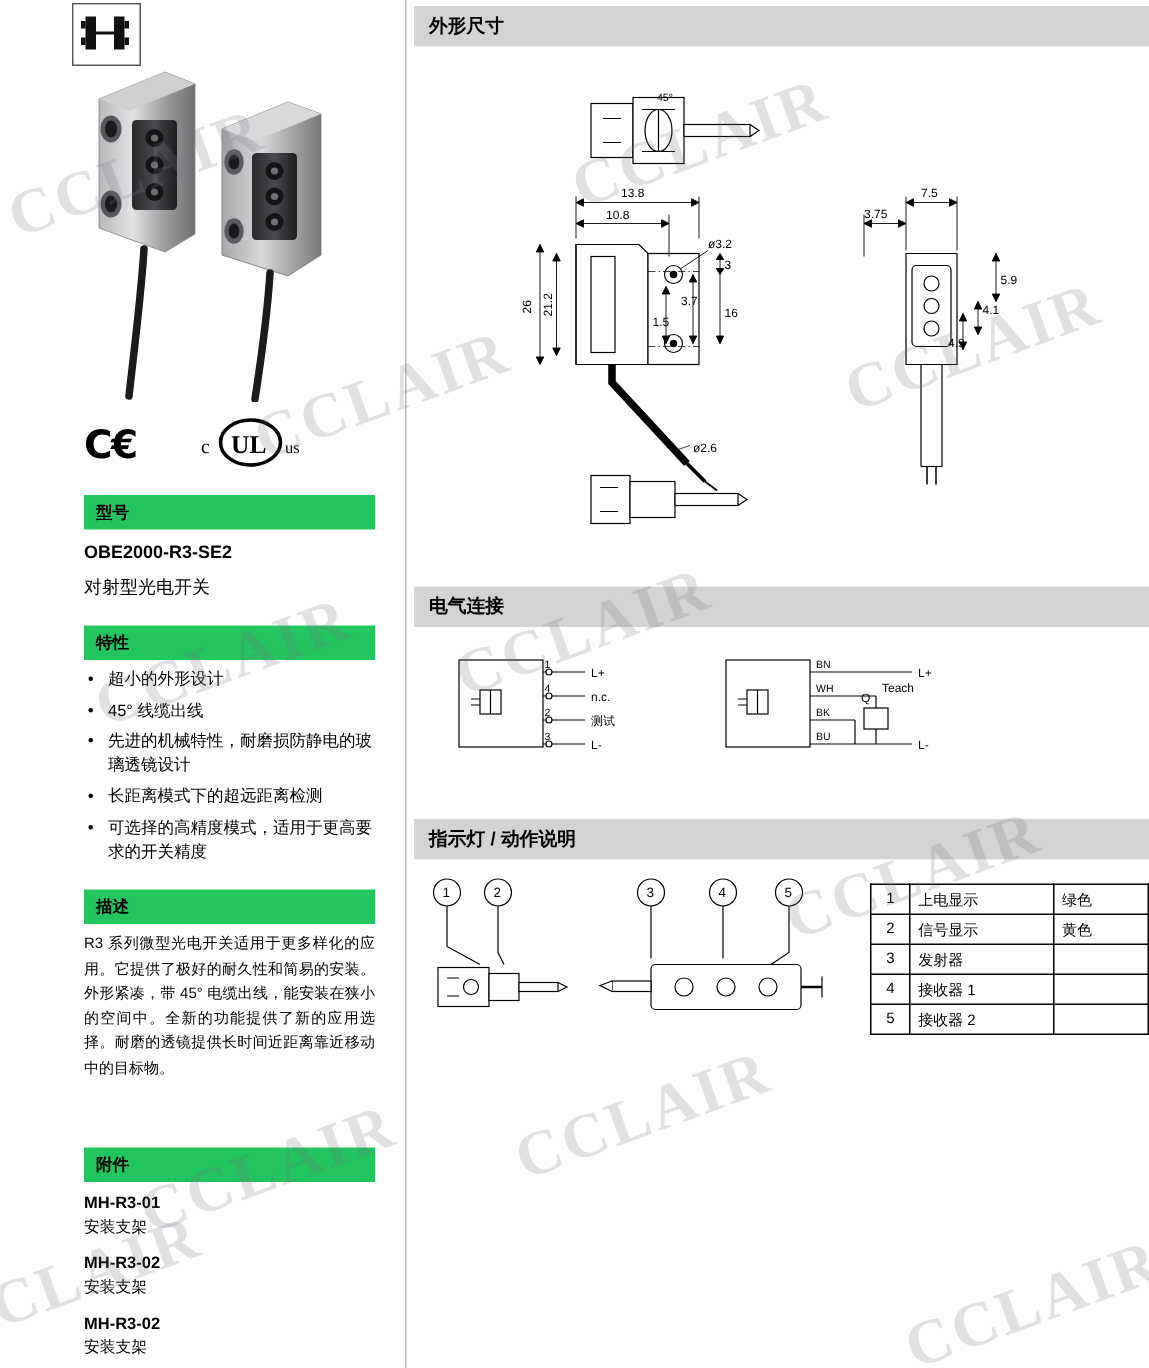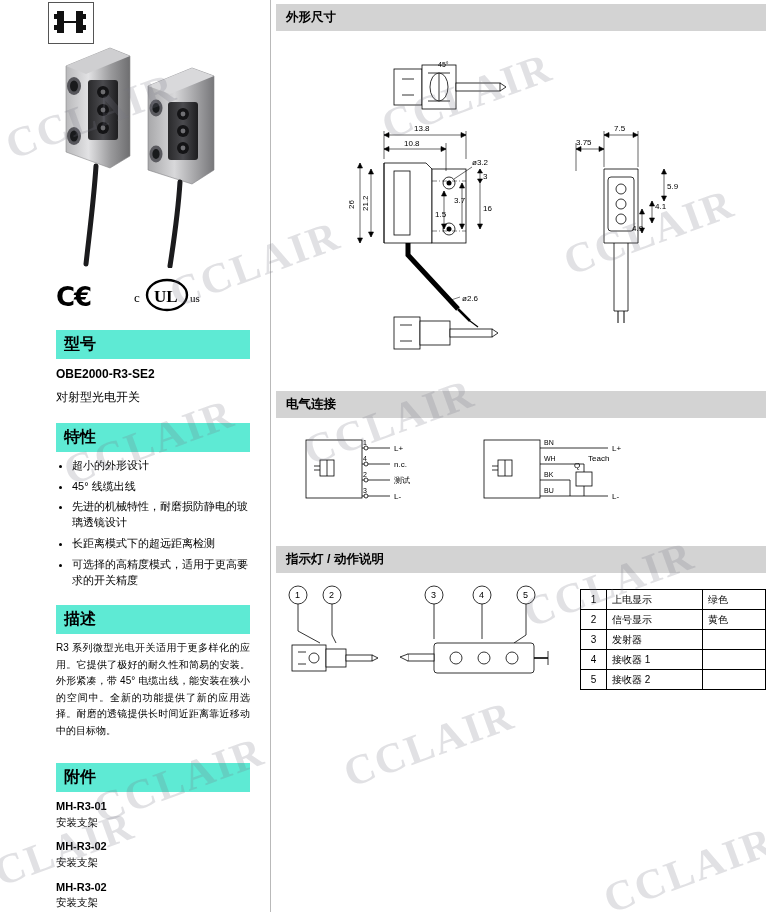--- a/index.html
+++ b/index.html
@@ -92,23 +92,23 @@
   .ul-mark {
     position: absolute;
     left: 78px;
     top: 2px;
     width: 70px;
     height: 34px;
   }
 
   
   .sec-head {
-    background: #5eead4;
+    background: #22c55e;
     font-weight: bold;
-    font-size: 16px;
+    font-size: 11px;
     padding: 4px 8px;
     margin: 0 18px 0 56px;
     color: #000;
   }
   .sec-head.right-bar {
     margin: 0;
     background: #d3d3d3;
     padding: 5px 10px;
     font-size: 12.5px;
   }
@@ -277,21 +277,21 @@
         <li>长距离模式下的超远距离检测</li>
         <li>可选择的高精度模式，适用于更高要求的开关精度</li>
       </ul>
     </div>
 
     <div class="sec-head">描述</div>
     <div class="sec-body">
       <div class="desc-text">R3 系列微型光电开关适用于更多样化的应用。它提供了极好的耐久性和简易的安装。外形紧凑，带 45° 电缆出线，能安装在狭小的空间中。全新的功能提供了新的应用选择。耐磨的透镜提供长时间近距离靠近移动中的目标物。</div>
     </div>
 
-    <div class="sec-head" style="margin-top:24px">附件</div>
+    <div class="sec-head" style="margin-top:44px">附件</div>
     <div class="sec-body">
       <div class="acc-item">
         <div class="acc-code">MH-R3-01</div>
         <div class="acc-label">安装支架</div>
       </div>
       <div class="acc-item">
         <div class="acc-code">MH-R3-02</div>
         <div class="acc-label">安装支架</div>
       </div>
       <div class="acc-item">

